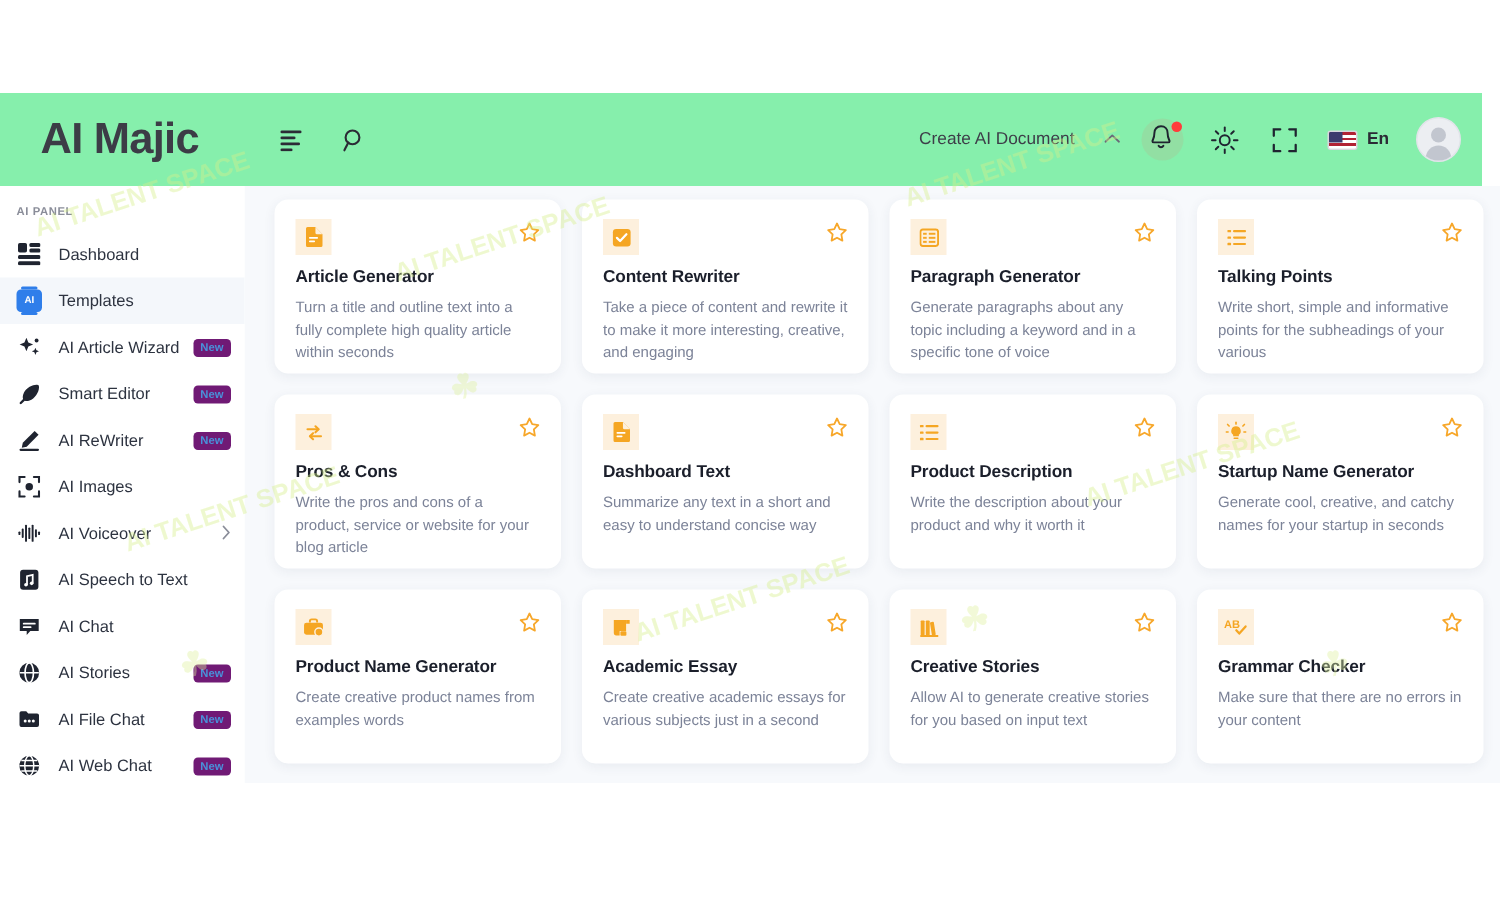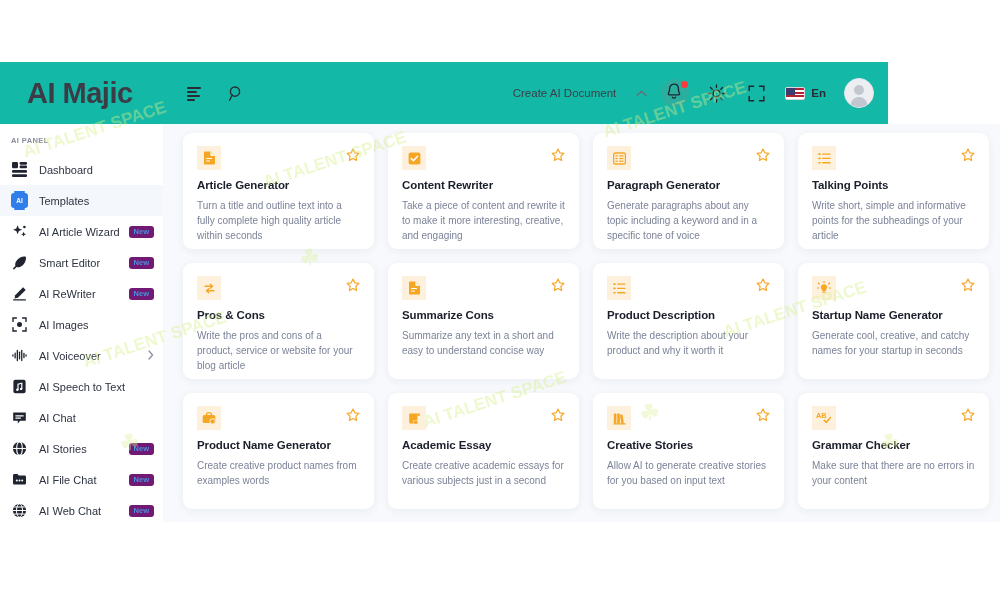--- a/index.html
+++ b/index.html
@@ -12,22 +12,22 @@
   #app {
     position: relative;
     width: 1000px; height: 600px;
     background: #ffffff;
   }
 
   
   .header {
     position: absolute;
     left: 0; top: 62px;
-    width: 888px; height: 62px;
-    background: #14b8a6;
+    width: 988px; height: 62px;
+    background: #86efac;
     display: flex; align-items: center;
     z-index: 5;
     justify-content: flex-end;
   }
   .brand {
     width: 163px;
     padding-left: 27px;
     font-size: 29px;
     font-weight: 700;
     color: #3c3c46;
@@ -575,21 +575,21 @@
                 </g>
               </svg>
           </div>
           <span class="star">
             <svg width="14" height="14" viewBox="0 0 14 14">
                 <path d="M7 1l1.8 3.8 4.1.6-3 2.9.7 4.1L7 10.5 3.4 12.4l.7-4.1-3-2.9 4.1-.6z" fill="none" stroke="#f7a72a" stroke-width="1.2" stroke-linejoin="round"></path>
               </svg>
           </span>
         </div>
         <div class="card-title">Talking Points</div>
-        <div class="card-desc">Write short, simple and informative points for the subheadings of your article</div>
+        <div class="card-desc">Write short, simple and informative points for the subheadings of your various</div>
       </div>
 
       <div class="card">
         <div class="card-top">
           <div class="card-ico">
             <svg width="13" height="13" viewBox="0 0 13 13">
                 <g fill="none" stroke="#f5a623" stroke-width="1.4" stroke-linecap="round" stroke-linejoin="round">
                   <path d="M2 4.2h7.2"></path>
                   <polyline points="7.3,2.2 9.4,4.2 7.3,6.2"></polyline>
                   <path d="M11 8.8H3.8"></path>
@@ -618,21 +618,21 @@
                   <rect x="3" y="9.4" width="4" height="1.1" rx="0.5"></rect>
                 </g>
               </svg>
           </div>
           <span class="star">
             <svg width="14" height="14" viewBox="0 0 14 14">
                 <path d="M7 1l1.8 3.8 4.1.6-3 2.9.7 4.1L7 10.5 3.4 12.4l.7-4.1-3-2.9 4.1-.6z" fill="none" stroke="#f7a72a" stroke-width="1.2" stroke-linejoin="round"></path>
               </svg>
           </span>
         </div>
-        <div class="card-title">Summarize Cons</div>
+        <div class="card-title">Dashboard Text</div>
         <div class="card-desc">Summarize any text in a short and easy to understand concise way</div>
       </div>
 
       <div class="card">
         <div class="card-top">
           <div class="card-ico">
             <svg width="13" height="13" viewBox="0 0 13 13">
                 <g fill="#f5a623">
                   <rect x="0.3" y="1.3" width="2.4" height="1.6" rx="0.4"></rect>
                   <rect x="0.3" y="5.6" width="2.4" height="1.6" rx="0.4"></rect>

